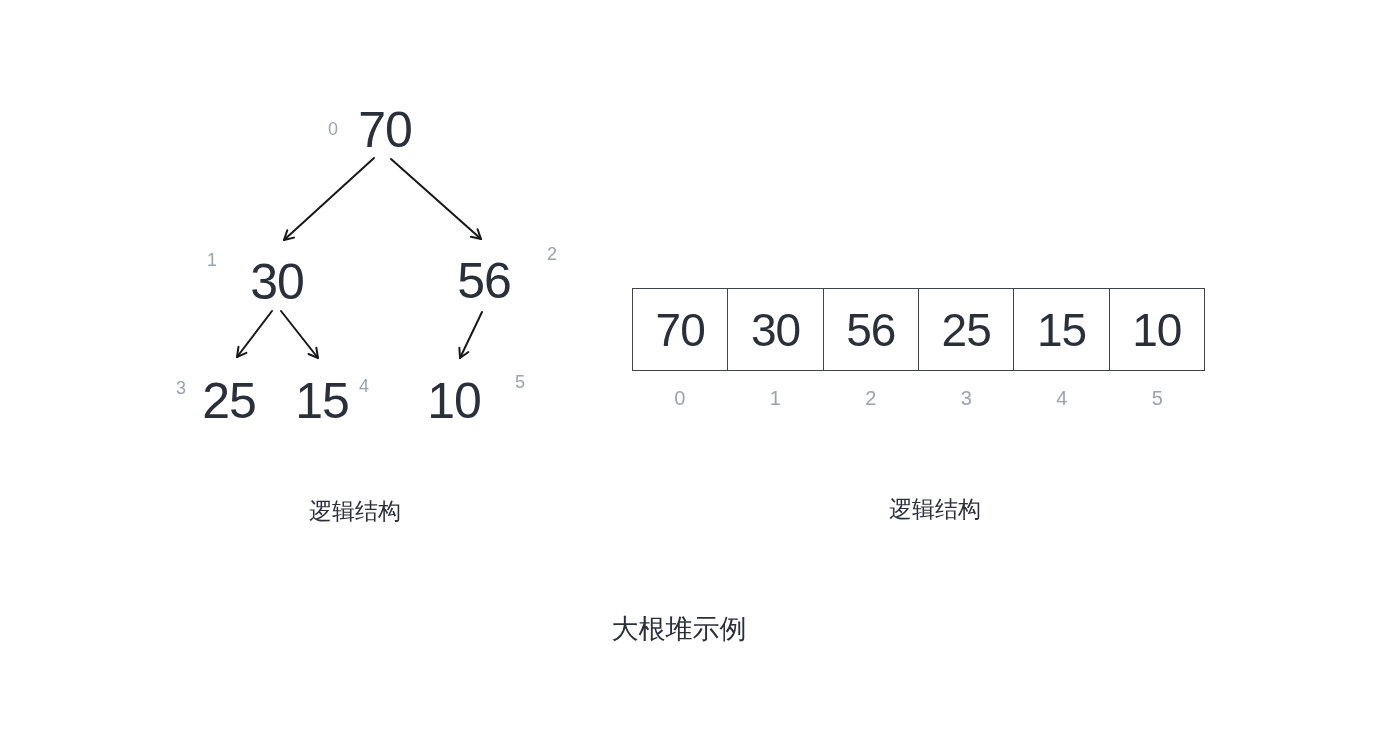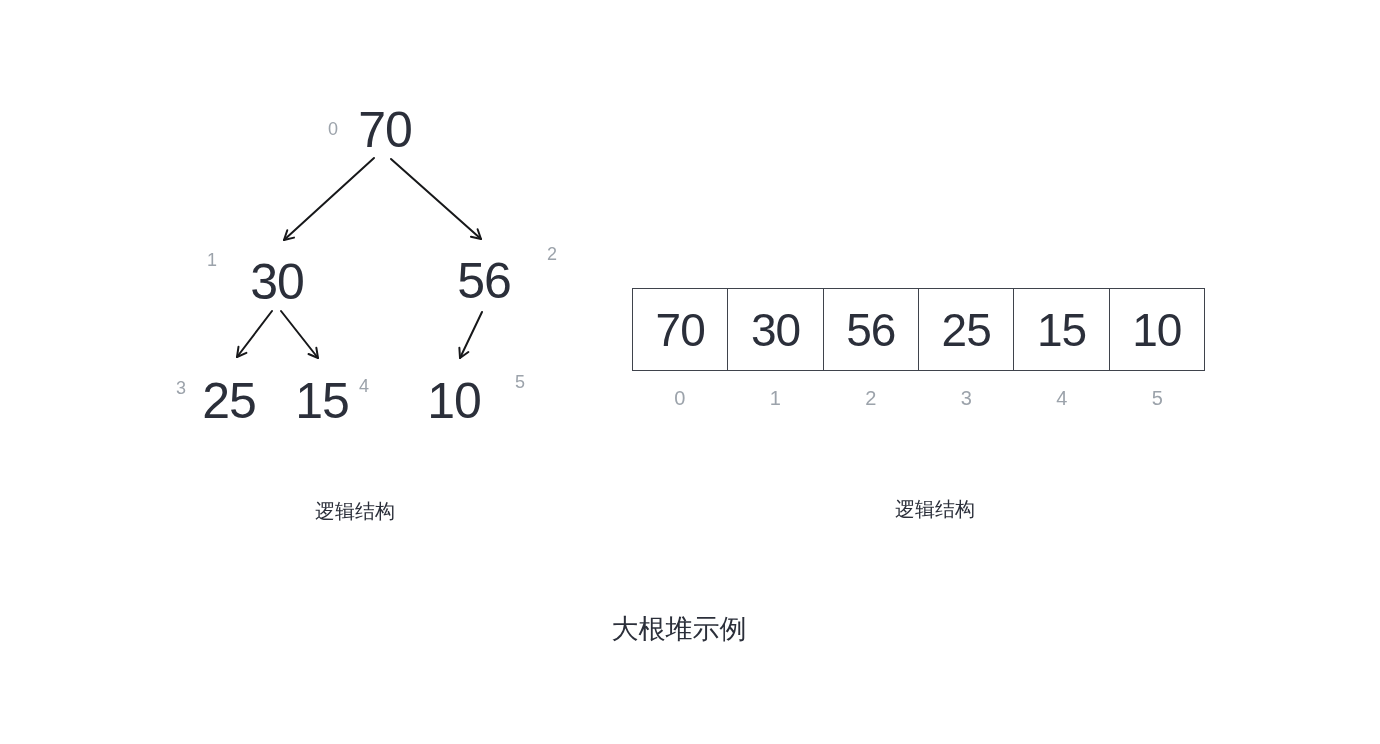--- a/index.html
+++ b/index.html
@@ -22,21 +22,21 @@
   }
   .cell{
     flex:1;display:flex;align-items:center;justify-content:center;
     font-size:46px;letter-spacing:-1px;border-right:1px solid #3f434c;
   }
   .cell:last-child{border-right:none;}
   .aindices{position:absolute;left:632px;top:388px;width:573px;display:flex;}
   .aindex{flex:1;text-align:center;font-size:20px;line-height:1;color:#9ca3ab;}
   .caption{
     position:absolute;transform:translate(-50%,-50%);
-    font-size:20px;line-height:1;white-space:nowrap;
+    font-size:23px;line-height:1;white-space:nowrap;
   }
   .title{
     position:absolute;transform:translate(-50%,-50%);
     font-size:27px;line-height:1;white-space:nowrap;
   }
 </style>
 </head>
 <body>
 
 <div class="canvas">

